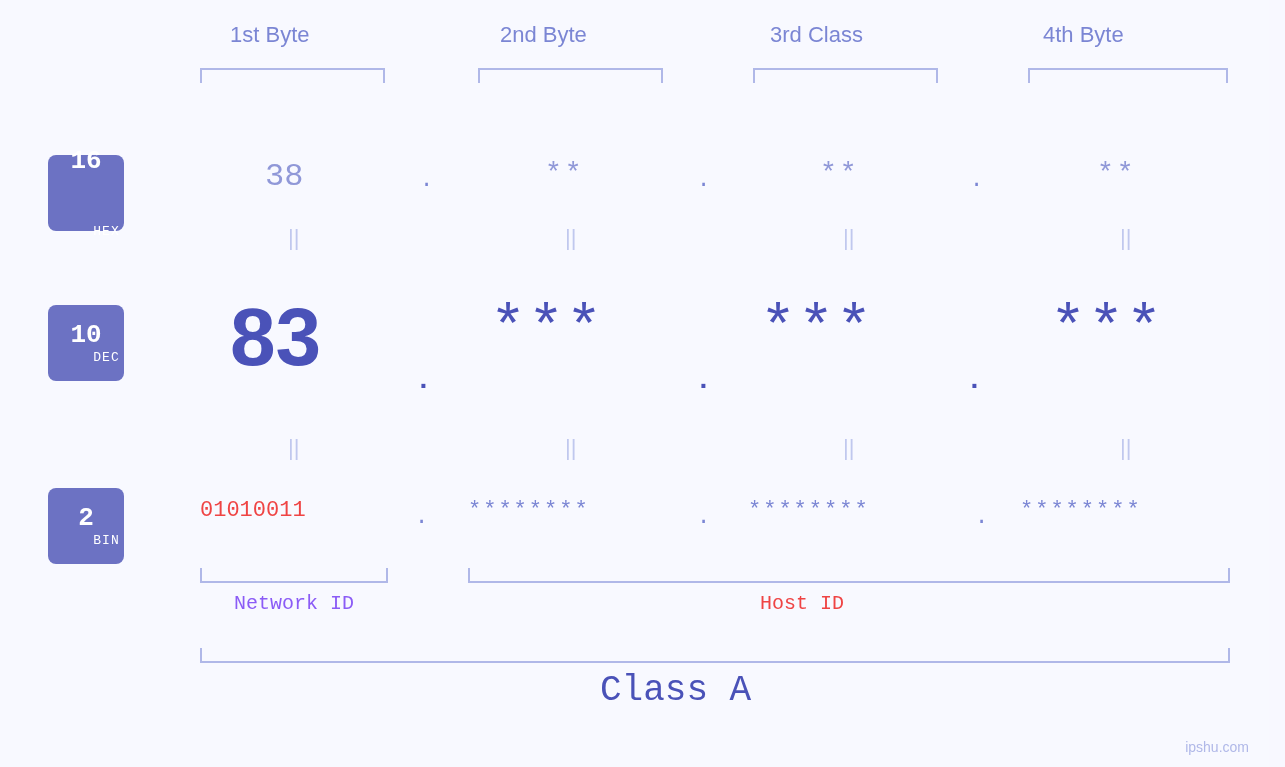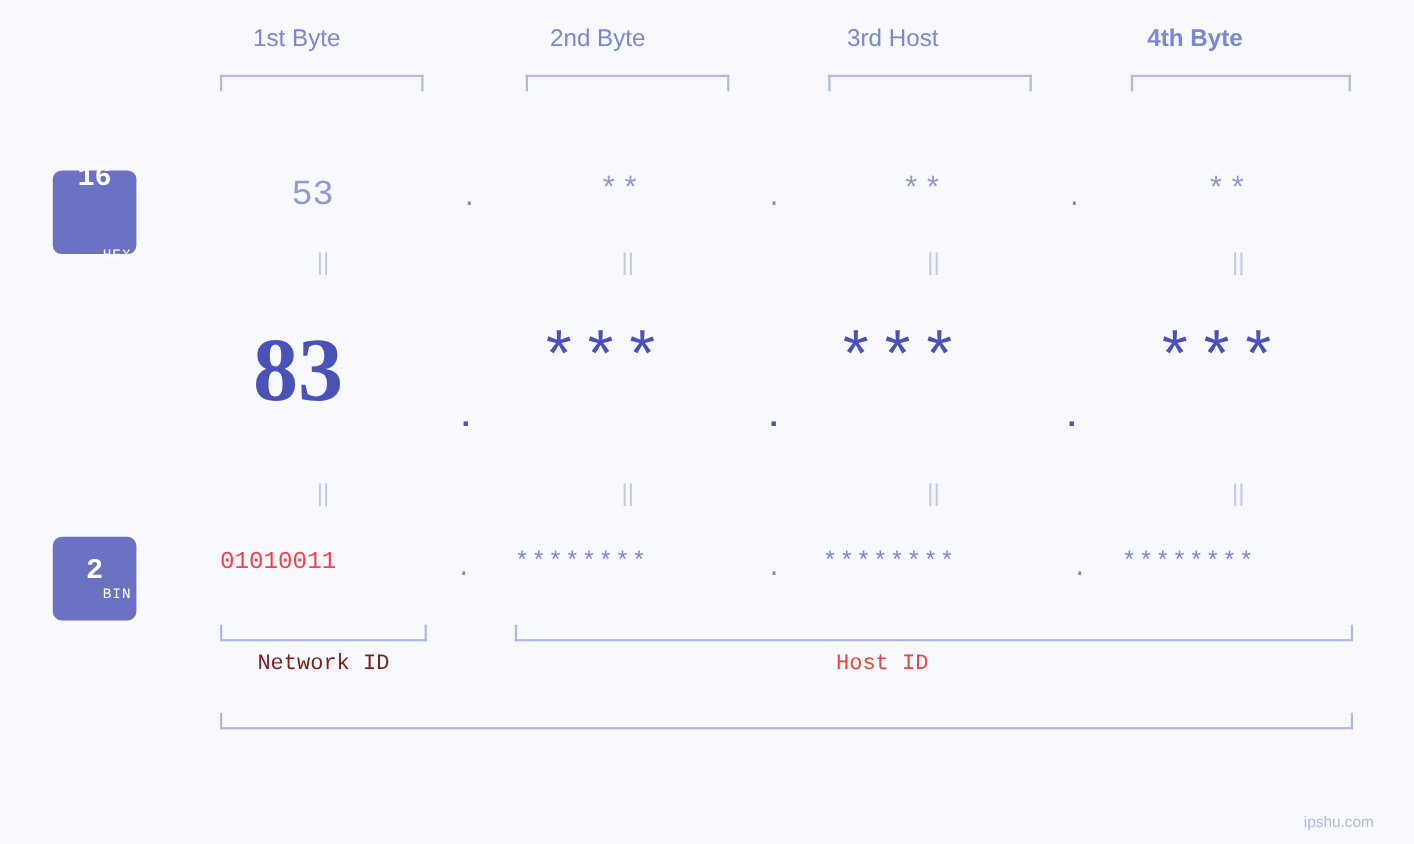--- a/index.html
+++ b/index.html
@@ -79,53 +79,57 @@
       height: 15px;
     }
   </style>
 </head>
 <body>
 
 <div class="full-layout">
 
   <span class="byte-label" style="left:230px; top:22px;">1st Byte</span>
   <span class="byte-label" style="left:500px; top:22px;text-align:center;">2nd Byte</span>
-  <span class="byte-label" style="left:770px; top:22px;">3rd Host</span>
-  <span class="byte-label" style="left:1043px; top:22px;font-weight:bold;">4th Byte</span>
+  <span class="byte-label" style="left:770px; top:22px;">3rd Class</span>
+  <span class="byte-label" style="left:1043px; top:22px;">4th Byte</span>
 
   <div class="top-bracket" style="left:200px; top:68px; width:185px;"></div>
   <div class="top-bracket" style="left:478px; top:68px; width:185px;"></div>
   <div class="top-bracket" style="left:753px; top:68px; width:185px;"></div>
   <div class="top-bracket" style="left:1028px; top:68px; width:200px;"></div>
 
   <div class="badge-box" style="left:48px; top:155px;gap:48px;">
     <span class="bnum">16</span>
     <span class="blbl">HEX</span>
   </div>
 
+  <div class="badge-box" style="left:48px; top:305px;">
+    <span class="bnum">10</span>
+    <span class="blbl">DEC</span>
+  </div>
 
   <div class="badge-box" style="left:48px; top:488px;">
     <span class="bnum">2</span>
     <span class="blbl">BIN</span>
   </div>
 
-  <span style="position:absolute; left:265px; top:158px; color:#9098d8; font-size:32px; font-family:'Courier New',monospace;">53</span>
+  <span style="position:absolute; left:265px; top:158px; color:#9098d8; font-size:32px; font-family:'Courier New',monospace;">38</span>
   <span style="position:absolute; left:420px; top:168px; color:#7b86d4; font-size:22px;">.</span>
   <span style="position:absolute; left:545px; top:158px; color:#9098d8; font-size:28px; font-family:'Courier New',monospace; letter-spacing:3px;">**</span>
   <span style="position:absolute; left:697px; top:168px; color:#7b86d4; font-size:22px;">.</span>
   <span style="position:absolute; left:820px; top:158px; color:#9098d8; font-size:28px; font-family:'Courier New',monospace; letter-spacing:3px;">**</span>
   <span style="position:absolute; left:970px; top:168px; color:#7b86d4; font-size:22px;">.</span>
   <span style="position:absolute; left:1097px; top:158px; color:#9098d8; font-size:28px; font-family:'Courier New',monospace; letter-spacing:3px;">**</span>
 
   <span class="eq-sign" style="left:288px; top:225px;">||</span>
   <span class="eq-sign" style="left:565px; top:225px;">||</span>
   <span class="eq-sign" style="left:843px; top:225px;">||</span>
   <span class="eq-sign" style="left:1120px; top:225px;">||</span>
 
-  <span style="position:absolute; left:230px; top:290px; color:#4a52b8; font-size:82px; font-weight:bold; font-family:Liberation Serif, serif;">83</span>
+  <span style="position:absolute; left:230px; top:290px; color:#4a52b8; font-size:82px; font-weight:bold; font-family:Liberation Sans, sans-serif;">83</span>
   <span style="position:absolute; left:415px; top:365px; color:#4a52b8; font-size:28px; font-weight:bold;">.</span>
   <span style="position:absolute; left:490px; top:295px; color:#4a52b8; font-size:60px; font-family:'Courier New',monospace; letter-spacing:2px;">***</span>
   <span style="position:absolute; left:695px; top:365px; color:#4a52b8; font-size:28px; font-weight:bold;">.</span>
   <span style="position:absolute; left:760px; top:295px; color:#4a52b8; font-size:60px; font-family:'Courier New',monospace; letter-spacing:2px;">***</span>
   <span style="position:absolute; left:966px; top:365px; color:#4a52b8; font-size:28px; font-weight:bold;">.</span>
   <span style="position:absolute; left:1050px; top:295px; color:#4a52b8; font-size:60px; font-family:'Courier New',monospace; letter-spacing:2px;">***</span>
 
   <span class="eq-sign" style="left:288px; top:435px;">||</span>
   <span class="eq-sign" style="left:565px; top:435px;">||</span>
   <span class="eq-sign" style="left:843px; top:435px;">||</span>
@@ -136,22 +140,23 @@
   <span style="position:absolute; left:468px; top:498px; color:#7b86d4; font-size:22px; font-family:'Courier New',monospace; letter-spacing:2px;">********</span>
   <span style="position:absolute; left:697px; top:505px; color:#7b86d4; font-size:22px;">.</span>
   <span style="position:absolute; left:748px; top:498px; color:#7b86d4; font-size:22px; font-family:'Courier New',monospace; letter-spacing:2px;">********</span>
   <span style="position:absolute; left:975px; top:505px; color:#7b86d4; font-size:22px;">.</span>
   <span style="position:absolute; left:1020px; top:498px; color:#7b86d4; font-size:22px; font-family:'Courier New',monospace; letter-spacing:2px;">********</span>
 
   <div class="bottom-brk" style="left:200px; top:568px; width:188px;"></div>
 
   <div class="bottom-brk" style="left:468px; top:568px; width:762px;"></div>
 
-  <span style="position:absolute; left:234px; top:592px; color:#7f1d1d; font-size:20px; font-family:'Courier New',monospace;">Network ID</span>
+  <span style="position:absolute; left:234px; top:592px; color:#8b5cf6; font-size:20px; font-family:'Courier New',monospace;">Network ID</span>
 
   <span style="position:absolute; left:760px; top:592px; color:#ef4444; font-size:20px; font-family:'Courier New',monospace;">Host ID</span>
 
   <div class="bottom-brk" style="left:200px; top:648px; width:1030px;"></div>
 
+  <span style="position:absolute; left:600px; top:670px; color:#4a52b8; font-size:36px; font-family:'Courier New',monospace;">Class A</span>
 
   <span style="position:absolute; bottom:12px; right:20px; color:#b0b8e8; font-size:14px; font-family:Arial,sans-serif;">ipshu.com</span>
 
 </div>
 
 </body></html>

